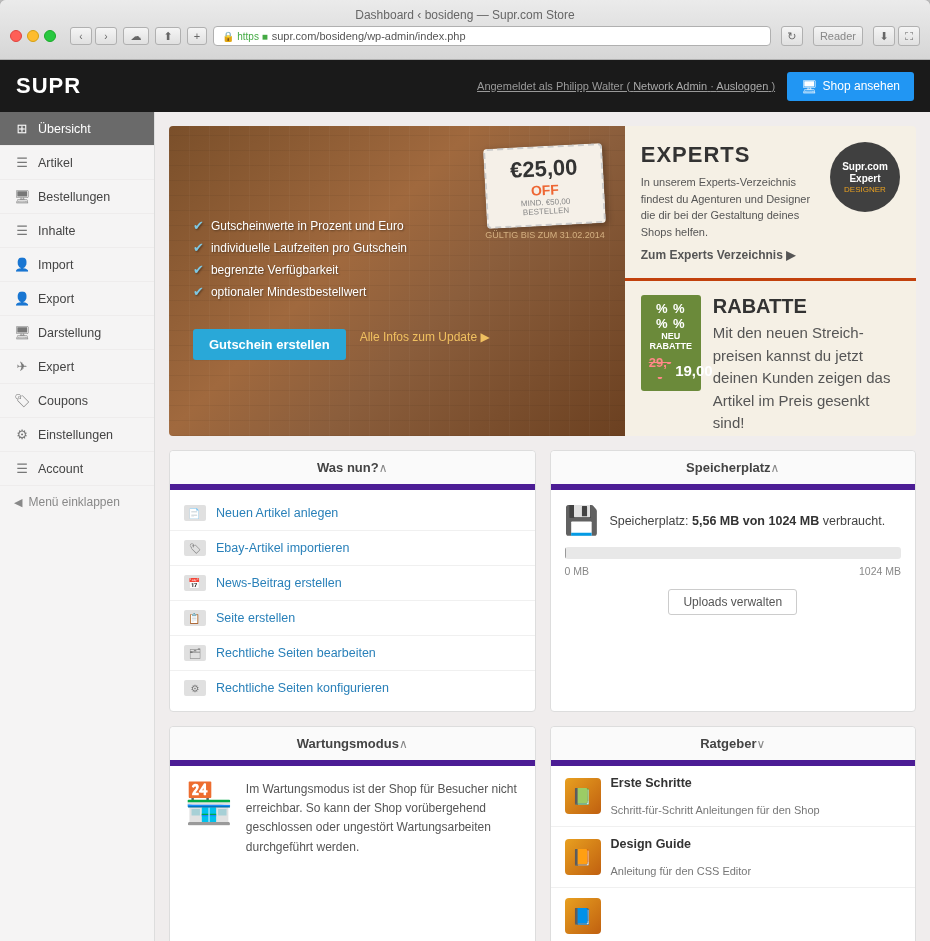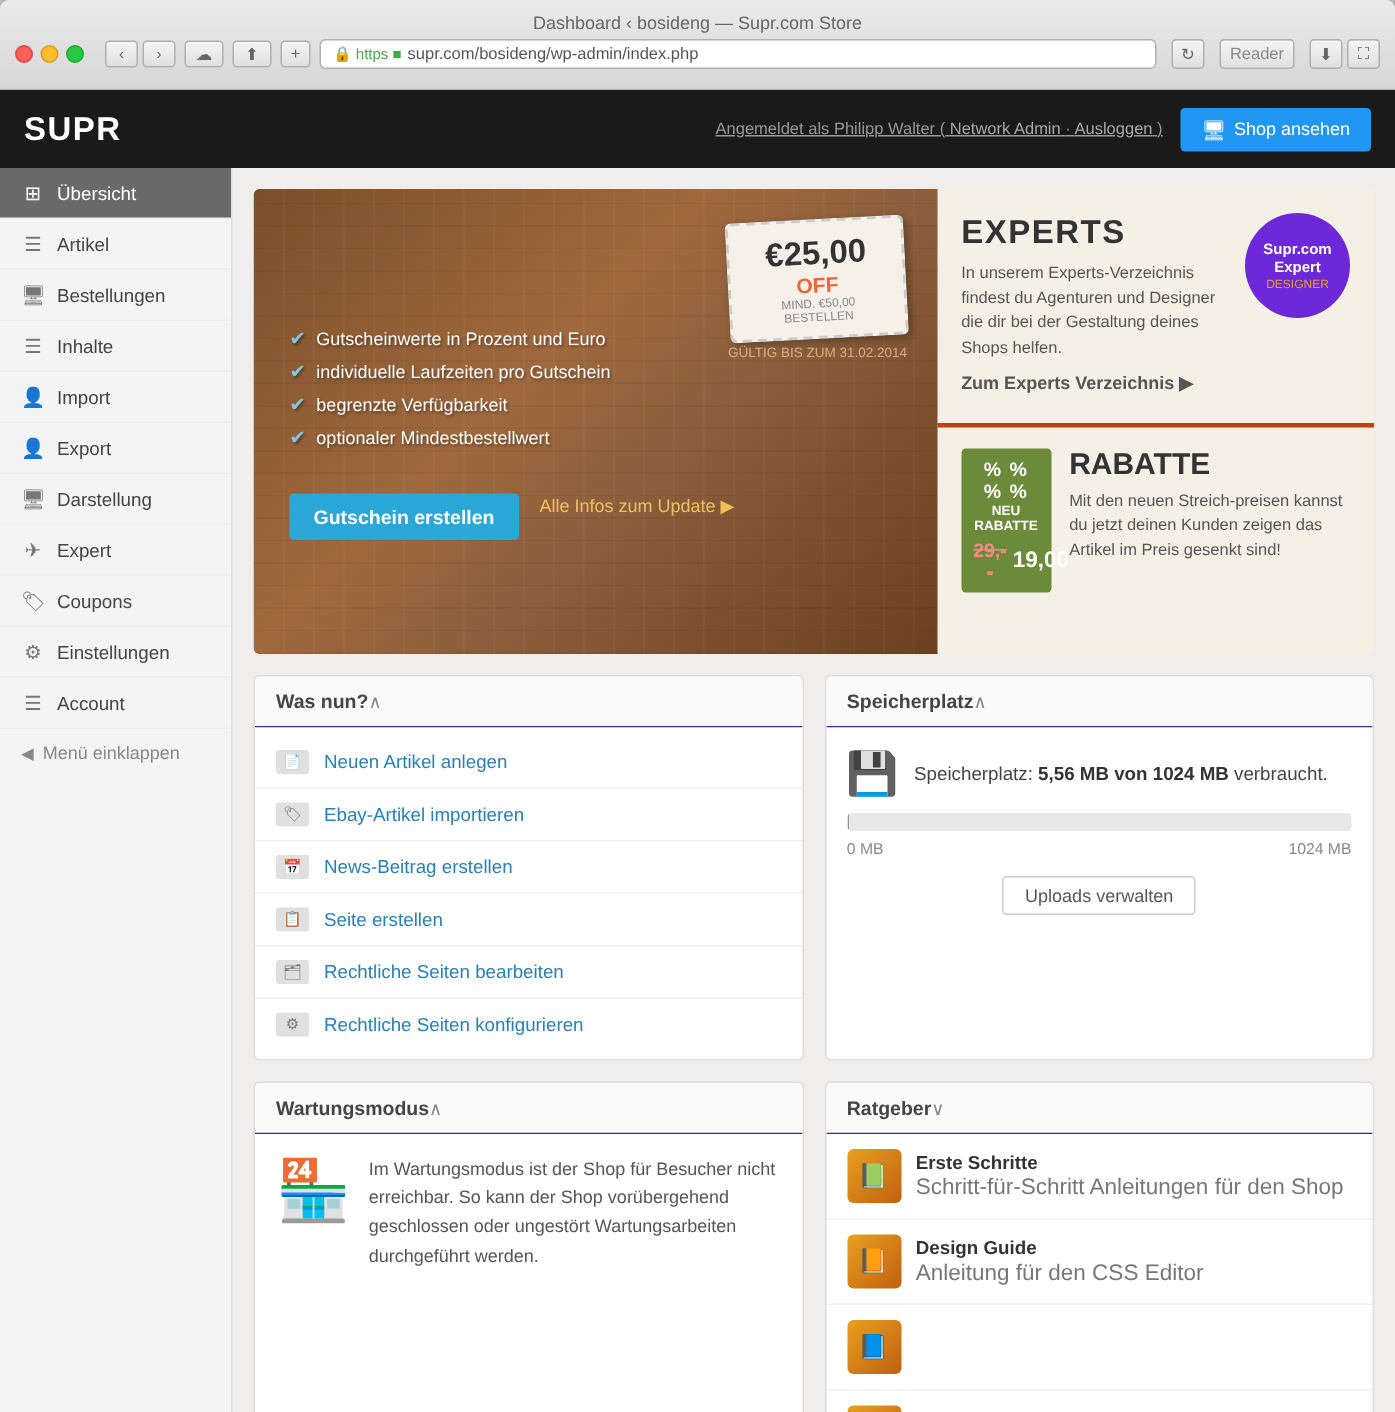--- a/index.html
+++ b/index.html
@@ -72,39 +72,39 @@
     .hero-actions { position: relative; z-index: 1; display: flex; align-items: center; gap: 14px; margin-top: 14px; }
     .create-btn { background: #29a8d8; color: white; border: none; border-radius: 3px; padding: 8px 16px; font-size: 13px; font-weight: 600; cursor: pointer; margin-top: 16px; }
     .update-link { color: #f0c060; font-size: 12px; cursor: pointer; }
 
     .hero-right { flex: 1; display: flex; flex-direction: column; background: #f5f0e5; }
     .experts-section { flex: 1; padding: 16px; border-bottom: 3px solid #c2410c; display: flex; gap: 12px; }
     .experts-text { flex: 1; }
     .experts-title { font-size: 22px; font-weight: 900; color: #333; letter-spacing: 1px; }
     .experts-desc { font-size: 11px; color: #555; margin-top: 6px; line-height: 1.5; }
     .experts-link { color: #555; font-size: 12px; font-weight: 600; margin-top: 8px; display: flex; align-items: center; gap: 3px; cursor: pointer; }
-    .experts-badge { width: 70px; height: 70px; background: #6d28d9; border-radius: 50%; display: flex; flex-direction: column; align-items: center; justify-content: center; flex-shrink: 0; }
+    .experts-badge { width: 70px; height: 70px; background: #404040; border-radius: 50%; display: flex; flex-direction: column; align-items: center; justify-content: center; flex-shrink: 0; }
     .experts-badge-text { color: white; font-size: 10px; font-weight: 700; text-align: center; line-height: 1.2; }
     .experts-badge-sub { color: #e8a020; font-size: 8px; }
 
     .rabatte-section { flex: 1; padding: 14px 16px; display: flex; gap: 12px; align-items: flex-start; }
     .rabatte-visual { flex-shrink: 0; }
     .tag-img { background: #6b8a3a; border-radius: 3px; padding: 6px 8px; text-align: center; color: white; font-size: 9px; font-weight: 700; width: 60px; }
     .tag-percent { font-size: 13px; letter-spacing: 1px; }
     .tag-price { display: flex; align-items: center; gap: 4px; margin-top: 4px; }
     .old-price { color: #f88; text-decoration: line-through; font-size: 13px; font-weight: 700; }
     .new-price { color: white; font-size: 15px; font-weight: 900; }
     .rabatte-text { flex: 1; }
     .rabatte-title { font-size: 20px; font-weight: 900; color: #333; }
-    .rabatte-desc { font-size: 11px; color: #555; margin-top: 4px; line-height: 1.5; }
+    .rabatte-desc { font-size: 15px; color: #555; margin-top: 4px; line-height: 1.5; }
 
     
     .panels-row { display: flex; gap: 14px; margin-bottom: 14px; }
     .panel { background: white; border: 1px solid #ddd; border-radius: 4px; flex: 1; }
-    .panel-header { display: flex; align-items: center; justify-content: flex-start; padding: 9px 14px; border-bottom: 1px solid #4c1d95; background: #fafafa; border-radius: 4px 4px 0 0; }
+    .panel-header { display: flex; align-items: center; justify-content: center; padding: 9px 14px; border-bottom: 6px solid #4c1d95; background: #fafafa; border-radius: 4px 4px 0 0; }
     .panel-title { font-size: 13px; font-weight: 600; color: #444; }
     .panel-chevron { color: #888; font-size: 12px; cursor: pointer; }
     .panel-body { padding: 6px 0; }
 
     
     .was-nun-item { display: flex; align-items: center; gap: 10px; padding: 9px 14px; border-bottom: 1px solid #f0f0f0; cursor: pointer; }
     .was-nun-item:last-child { border-bottom: none; }
     .was-nun-icon { width: 22px; height: 16px; background: #e0e0e0; border-radius: 2px; flex-shrink: 0; display: flex; align-items: center; justify-content: center; font-size: 10px; color: #777; }
     .was-nun-link { color: #2980b9; font-size: 12.5px; text-decoration: none; }
 
@@ -121,21 +121,21 @@
     .uploads-btn { display: block; margin: 0 auto; background: white; border: 1px solid #ccc; border-radius: 3px; padding: 5px 14px; font-size: 12px; color: #555; cursor: pointer; }
 
     
     .ratgeber-panel { }
     .ratgeber-body { padding: 0; }
     .ratgeber-item { display: flex; align-items: center; gap: 10px; padding: 10px 14px; border-bottom: 1px solid #f0f0f0; cursor: pointer; }
     .ratgeber-item:last-child { border-bottom: none; }
     .ratgeber-thumb { width: 36px; height: 36px; background: linear-gradient(135deg, #e8a020, #c06010); border-radius: 4px; display: flex; align-items: center; justify-content: center; flex-shrink: 0; font-size: 16px; }
     .ratgeber-info { flex: 1; }
     .ratgeber-name { font-size: 12.5px; font-weight: 600; color: #333; }
-    .ratgeber-desc { font-size: 15px; color: #777; margin-top: 1px; }
+    .ratgeber-desc { font-size: 11px; color: #777; margin-top: 14px; }
 
     
     .wartung-panel { }
     .wartung-body { display: flex; gap: 12px; padding: 14px; align-items: flex-start; }
     .wartung-icon { font-size: 40px; flex-shrink: 0; }
     .wartung-text { font-size: 12px; color: #555; line-height: 1.6; }
   </style>
 </head>
 <body>
 

